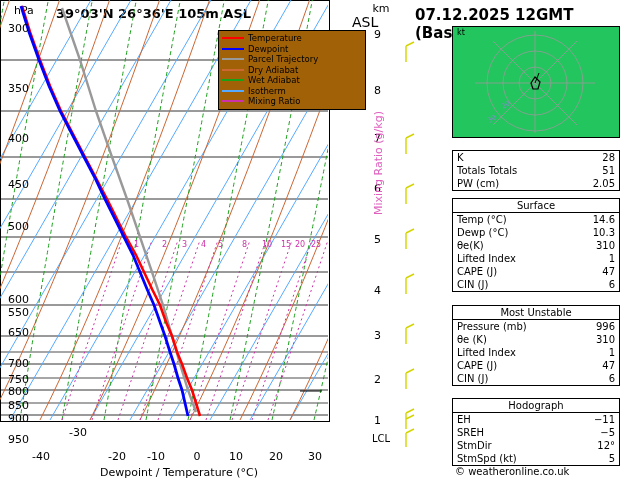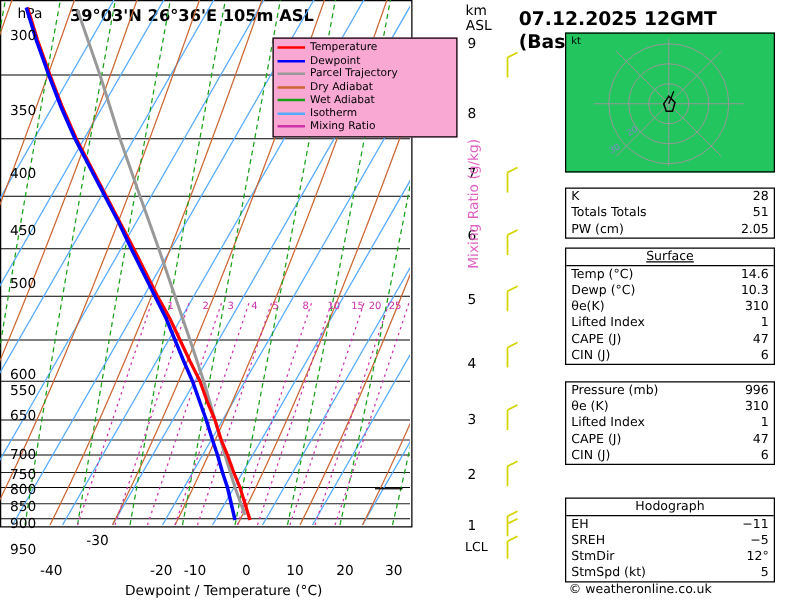--- a/index.html
+++ b/index.html
@@ -4,35 +4,35 @@
 <style>
   html,body{margin:0;padding:0;}
   body{width:629px;height:486px;background:#ffffff;font-family:"DejaVu Sans",sans-serif;position:relative;overflow:hidden;}
   .abs{position:absolute;}
   #root{position:relative;width:629px;height:486px;}
 
   
   .hdr-hpa{left:14px;top:4px;font-size:11px;color:#000;}
   .hdr-title{left:56px;top:6px;font-size:13px;font-weight:bold;color:#000;}
   .hdr-km{left:368px;top:2px;font-size:11px;color:#000;text-align:center;width:26px;}
-  .hdr-asl{left:370px;top:14px;font-size:11px;color:#000;text-align:center;width:26px;}
+  .hdr-asl{left:352px;top:14px;font-size:14px;color:#000;text-align:center;width:26px;}
   .hdr-date{left:415px;top:6px;font-size:15px;font-weight:bold;color:#000;}
 
   
   #plot{left:40px;top:26px;width:328px;height:420px;border:1px solid #000;overflow:hidden;background:#fff;}
   #plotsvg{position:absolute;left:0;top:0;}
 
   .axis-label{position:absolute;font-size:10px;color:#000;}
   .ylab{left:8px;width:30px;text-align:left;font-size:11px;}
   .kmlab{font-size:11px;color:#000;}
   .xlab{font-size:11px;color:#000;text-align:center;width:30px;}
   .xtitle{left:100px;top:466px;font-size:11px;color:#000;}
 
   
-  #legend{left:218px;top:30px;width:140px;border:1px solid #000;background:#f9a8d4;padding:2px 3px;font-size:8.5px;line-height:10.5px;}
+  #legend{left:218px;top:30px;width:140px;border:1px solid #000;background:#a16207;padding:2px 3px;font-size:8.5px;line-height:10.5px;}
   #legend div{display:flex;align-items:center;white-space:nowrap;}
   #legend .sw{display:inline-block;width:22px;height:0;border-top-width:2px;border-top-style:solid;margin-right:4px;}
 
   .mixlabel{position:absolute;font-size:8px;color:#cc33aa;}
   .mixtitle{position:absolute;left:372px;top:215px;font-size:11px;color:#e060c0;transform:rotate(-90deg);transform-origin:left top;white-space:nowrap;}
   .lcl{position:absolute;font-size:10px;color:#000;}
 
   
   #hodo{left:452px;top:26px;width:166px;height:110px;border:1px solid #000;background:#22c55e;}
   .kt{position:absolute;left:4px;top:1px;font-size:8px;color:#000;}
@@ -234,21 +234,21 @@
       <path d="M 10 250 l 0 16 M 10 250 l 8 -4"></path>
       <path d="M 10 300 l 0 16 M 10 300 l 8 -4"></path>
       <path d="M 10 345 l 0 16 M 10 345 l 8 -4"></path>
       <path d="M 10 385 l 0 16 M 10 385 l 8 -4 M 10 391 l 8 -4"></path>
       <path d="M 10 405 l 0 14 M 10 405 l 8 -4"></path>
     </g>
   </svg>
 
   <div class="axis-label xlab" style="left:26px;top:450px;">-40</div>
   <div class="axis-label xlab" style="left:63px;top:426px;">-30</div>
-  <div class="axis-label xlab" style="left:114px;top:450px;">-20</div>
+  <div class="axis-label xlab" style="left:102px;top:450px;">-20</div>
   <div class="axis-label xlab" style="left:141px;top:450px;">-10</div>
   <div class="axis-label xlab" style="left:182px;top:450px;">0</div>
   <div class="axis-label xlab" style="left:221px;top:450px;">10</div>
   <div class="axis-label xlab" style="left:261px;top:450px;">20</div>
   <div class="axis-label xlab" style="left:300px;top:450px;">30</div>
 
   <div class="xtitle abs">Dewpoint / Temperature (°C)</div>
 
   <div id="hodo" class="abs">
     <div class="kt">kt</div>
@@ -278,21 +278,21 @@
         <span>Totals Totals</span>
         <span>51</span>
       </div>
     <div class="row">
         <span>PW (cm)</span>
         <span>2.05</span>
       </div>
   </div>
 
   <div id="tbl2" class="tbl">
-    <div class="hdr" style="border-top:none;text-decoration:underline;">Surface</div>
+    <div class="hdr" style="border-top:none;">Surface</div>
     <div class="row">
         <span>Temp (°C)</span>
         <span>14.6</span>
       </div>
     <div class="row">
         <span>Dewp (°C)</span>
         <span>10.3</span>
       </div>
     <div class="row">
         <span>θe(K)</span>
@@ -306,20 +306,21 @@
         <span>CAPE (J)</span>
         <span>47</span>
       </div>
     <div class="row">
         <span>CIN (J)</span>
         <span>6</span>
       </div>
   </div>
 
   <div id="tbl3" class="tbl">
+    <div class="hdr" style="border-top:none;">Most Unstable</div>
     <div class="row">
         <span>Pressure (mb)</span>
         <span>996</span>
       </div>
     <div class="row">
         <span>θe (K)</span>
         <span>310</span>
       </div>
     <div class="row">
         <span>Lifted Index</span>

